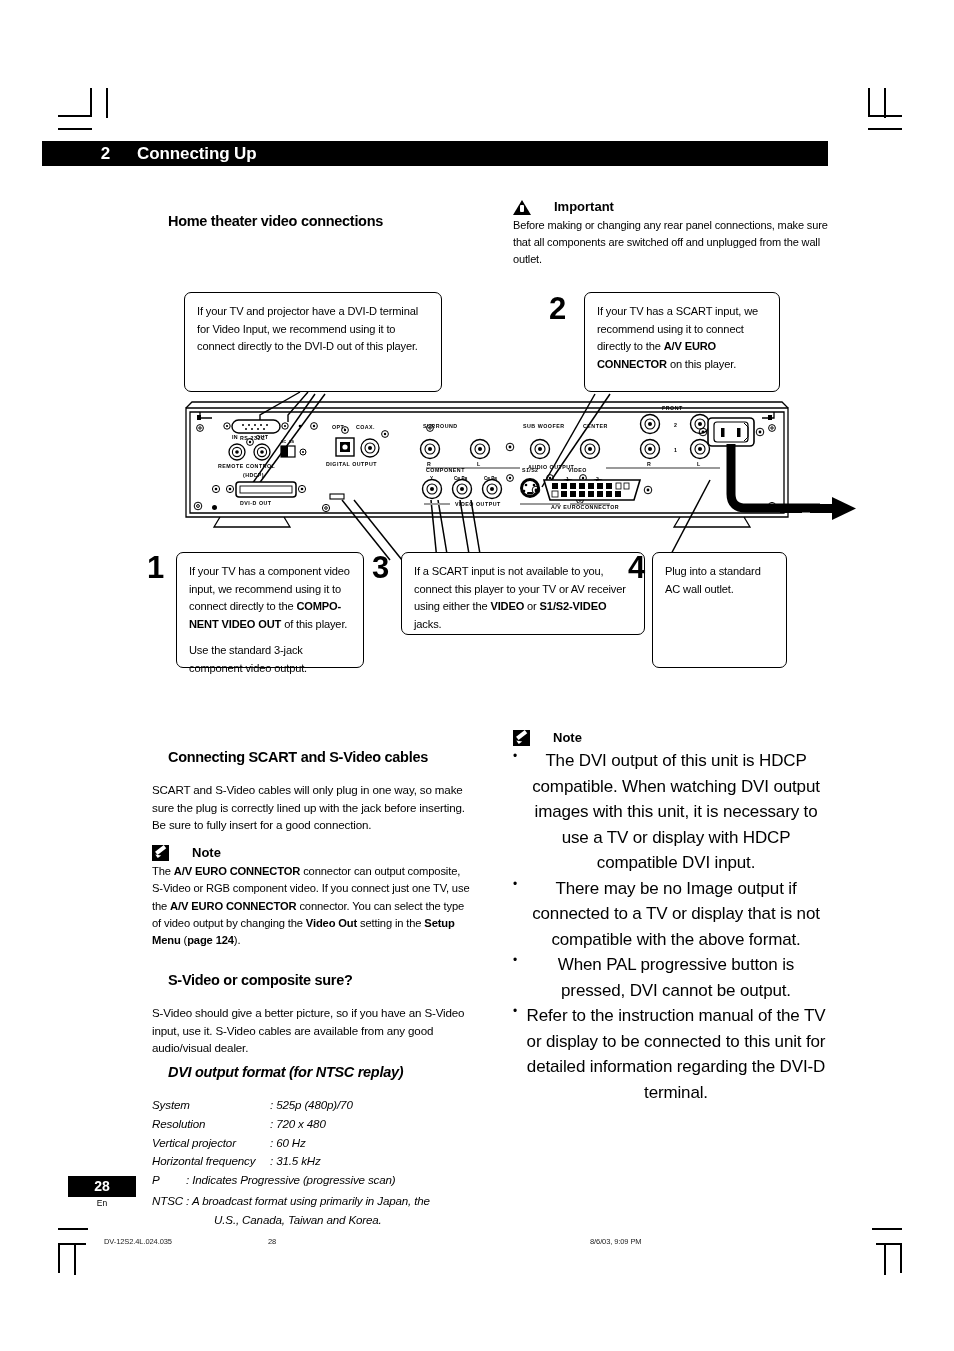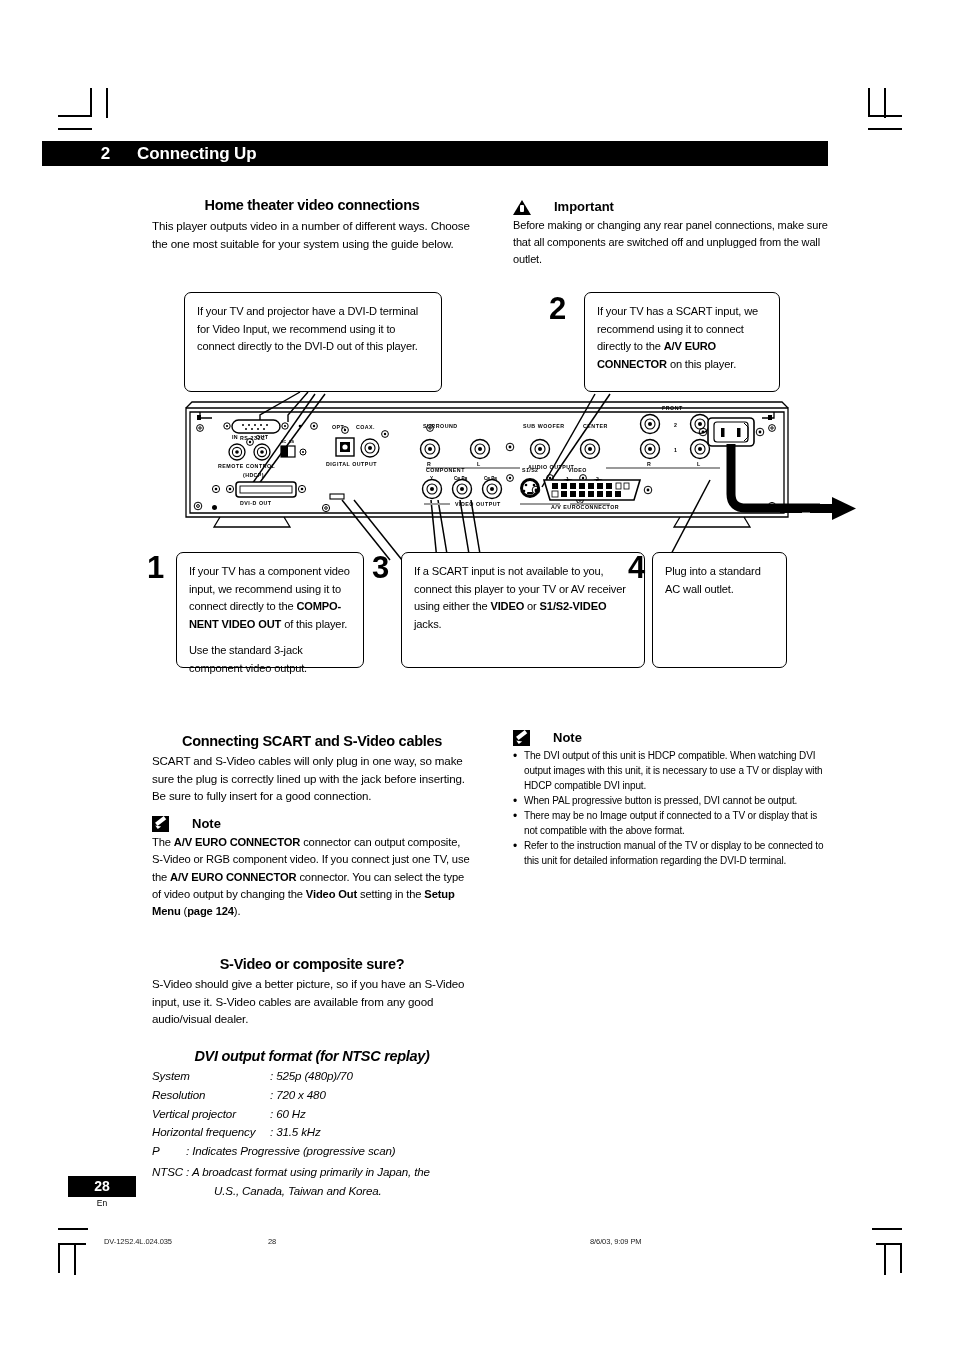--- a/index.html
+++ b/index.html
@@ -41,25 +41,24 @@
     height: 41px;
     color: #fff;
     font-size: 17px;
     font-weight: bold;
     line-height: 25px;
     letter-spacing: -0.1px;
   }
 
   
   h2.sec {
-    margin: 0;
+    margin: 16px;
     font-size: 14.5px;
     font-weight: bold;
     letter-spacing: -0.3px;
-    text-align: center;
   }
   p.body {
     margin: 0;
     font-size: 11.6px;
     line-height: 1.52;
     letter-spacing: -0.15px;
   }
 
   .col-left  { position: absolute; left: 152px; width: 320px; }
   .col-right { position: absolute; left: 513px; width: 315px; }
@@ -114,26 +113,27 @@
     content: "";
     position: absolute;
     left: 7px; top: 6px;
     width: 4px; height: 7px;
     background: #fff;
     border-radius: 1px;
   }
 
   ul.bullets { margin: 0; padding: 0; list-style: none; }
   ul.bullets li {
-    font-size: 10px;
+    font-size: 17px;
     line-height: 1.5;
     letter-spacing: -0.15px;
     padding-left: 11px;
     position: relative;
     margin-bottom: 0px;
+    text-align: center;
   }
   ul.bullets li::before {
     content: "\2022";
     position: absolute;
     left: 0; top: -1px;
     font-size: 12px;
   }
 
   
   #diagram {
@@ -226,21 +226,20 @@
   <div class="cm-line" style="left:900px; top:1243px; width:1.5px; height:30px;"></div>
   <div class="cm-line" style="left:884px; top:1243px; width:1.5px; height:32px;"></div>
 </div>
 
 <div class="chapter-bar"></div>
 <div class="chapter-num">2</div>
 <div class="chapter-title">Connecting Up</div>
 
 <div class="col-left" style="top:197px;">
   <h2 class="sec">Home theater video connections</h2>
-  <p class="body" style="margin-top:4px;">This player outputs video in a number of different ways. Choose the one most suitable for your system using the guide below.</p>
 </div>
 
 <div class="col-right" style="top:199px;">
   <div class="note-head">
     <span class="icon-important"></span>
     <span>Important</span>
   </div>
   <p class="body" style="font-size:11px;line-height:1.56;">Before making or changing any rear panel connections, make sure that all components are switched off and unplugged from the wall outlet.</p>
 </div>
 
@@ -550,21 +549,21 @@
     <p><span>If your TV has a SCART input, we recommend using it to connect directly to the </span><span class="bold">A/V EURO CONNECTOR</span><span> on this player.</span></p>
   </div>
 
   <div class="step-num" style="left:7px; top:270px;">1</div>
   <div class="callout" style="left:36px; top:270px; width:188px; height:116px;">
     <p><span>If your TV has a component video input, we recommend using it to connect directly to the </span><span class="bold">COMPO-NENT VIDEO OUT</span><span> of this player.</span></p>
     <p>Use the standard 3-jack component video output.</p>
   </div>
 
   <div class="step-num" style="left:232px; top:270px;">3</div>
-  <div class="callout" style="left:261px; top:270px; width:244px; height:116px;">
+  <div class="callout" style="left:261px; top:270px; width:244px; height:83px;">
     <p><span>If a SCART input is not available to you, connect this player to your TV or AV receiver using either the </span><span class="bold">VIDEO</span><span> or </span><span class="bold">S1/S2-VIDEO</span><span> jacks.</span></p>
   </div>
 
   <div class="step-num" style="left:488px; top:270px;">4</div>
   <div class="callout" style="left:512px; top:270px; width:135px; height:116px;">
     <p>Plug into a standard AC wall outlet.</p>
   </div>
 
 </div>
 
@@ -617,22 +616,22 @@
   </div>
 </div>
 
 <div class="col-right" style="top:730px;">
   <div class="note-head">
     <span class="icon-note"></span>
     <span>Note</span>
   </div>
   <ul class="bullets">
     <li>The DVI output of this unit is HDCP compatible. When watching DVI output images with this unit, it is necessary to use a TV or display with HDCP compatible DVI input.</li>
+    <li>There may be no Image output if connected to a TV or display that is not compatible with the above format.</li>
     <li>When PAL progressive button is pressed, DVI cannot be output.</li>
-    <li>There may be no Image output if connected to a TV or display that is not compatible with the above format.</li>
     <li>Refer to the instruction manual of the TV or display to be connected to this unit for detailed information regarding the DVI-D terminal.</li>
   </ul>
 </div>
 
 <div class="page-badge">28</div>
 <div class="page-lang">En</div>
 
 <div class="prntinfo" style="left:104px; top:1237px;">DV-12S2.4L.024.035</div>
 <div class="prntinfo" style="left:268px; top:1237px;">28</div>
 <div class="prntinfo" style="left:590px; top:1237px;">8/6/03, 9:09 PM</div>

